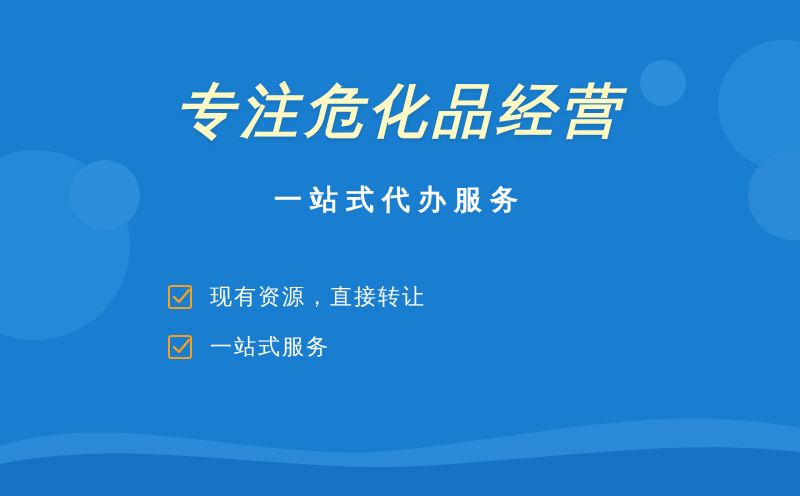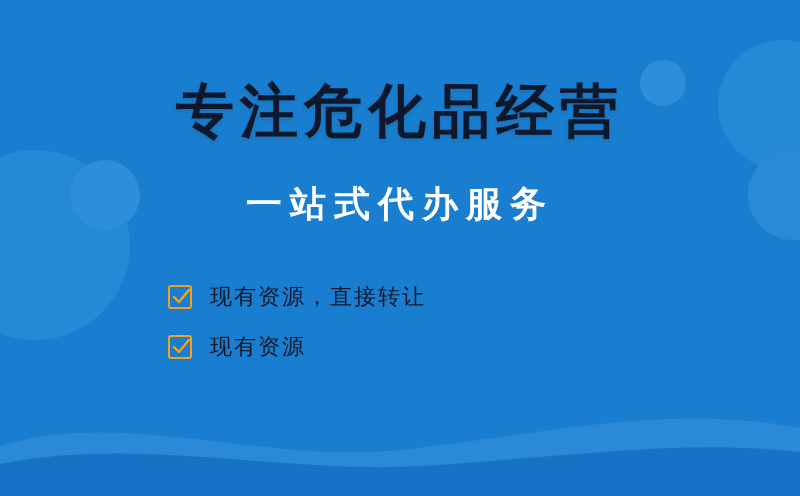--- a/index.html
+++ b/index.html
@@ -45,35 +45,36 @@
     width: 800px;
     height: 496px;
   }
 
   .title-main {
     position: absolute;
     left: 0;
     top: 82px;
     width: 800px;
     text-align: center;
-    color: #0f172a;
+    color: #fef9c3;
     font-size: 58px;
     font-weight: bold;
     letter-spacing: 6px;
     line-height: 1;
     text-shadow: 0 2px 4px rgba(0,0,0,0.12);
+    font-style: italic;
   }
   .title-sub {
     position: absolute;
     left: 0;
     top: 186px;
     width: 800px;
     text-align: center;
     color: #ffffff;
-    font-size: 36px;
+    font-size: 28px;
     font-weight: bold;
     letter-spacing: 8px;
     line-height: 1;
   }
 
   .features {
     position: absolute;
     left: 168px;
     top: 272px;
     width: 420px;
@@ -92,21 +93,21 @@
     flex: 0 0 auto;
     box-sizing: border-box;
   }
   .check-box svg {
     position: absolute;
     left: 2px;
     top: 0px;
   }
   .feature-text {
     margin-left: 18px;
-    color: #0f172a;
+    color: #ffffff;
     font-size: 22px;
     letter-spacing: 2px;
     white-space: nowrap;
   }
 </style>
 </head>
 <body>
 
 <div class="banner">
 
@@ -145,18 +146,18 @@
         <span class="feature-text">现有资源，直接转让</span>
       </div>
 
 
       <div class="feature-row">
         <span class="check-box">
           <svg width="20" height="20" viewBox="0 0 20 20" xmlns="http://www.w3.org/2000/svg">
             <polyline points="2,10 7,15 17,3" fill="none" stroke="#f5a01f" stroke-width="2.4" stroke-linecap="round" stroke-linejoin="round"></polyline>
           </svg>
         </span>
-        <span class="feature-text">现有资源</span>
+        <span class="feature-text">一站式服务</span>
       </div>
 
     </div>
   </div>
 </div>
 
 </body></html>

